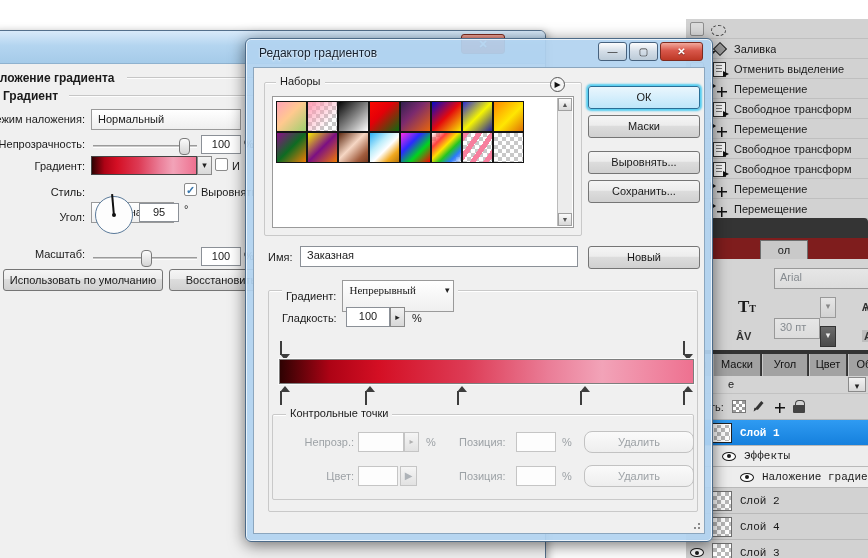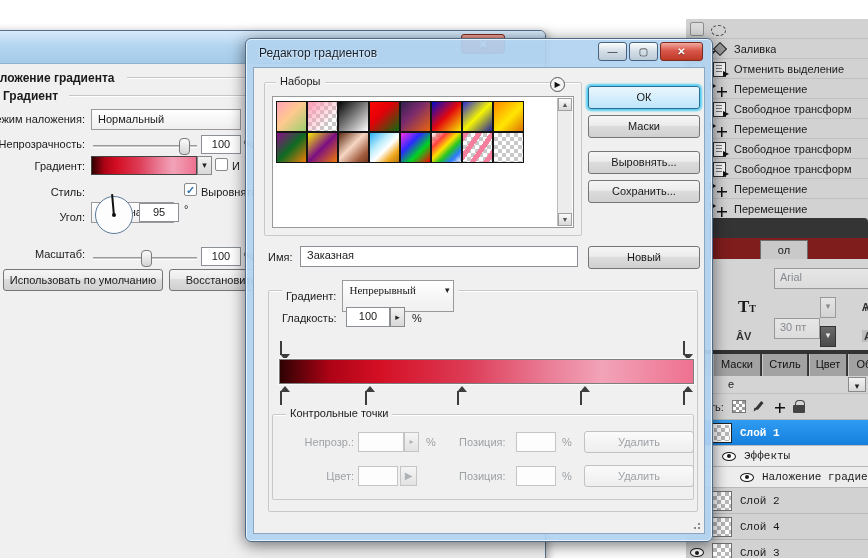--- a/index.html
+++ b/index.html
@@ -108,21 +108,21 @@
   .rbtn.focused { border:1px solid #2a6e96; box-shadow:0 0 2px 2px #55cdf0; background:linear-gradient(#eaf6fd,#d7effc 45%,#bde6fa); }
   #grad-bar { border:1px solid #7e7e7e; box-shadow:0 0 0 1px #fafafa; }
   .stoprow { position:absolute; left:31px; width:403px; }
   .stop { position:absolute; transform:translateX(-50%); }
   .stop .sq { width:11px; height:11px; border:1px solid #3d3d3d; box-shadow:inset 0 0 0 2px #efefef; }
   .stop-op::after { content:""; display:block; margin:0 auto; width:0; border-left:5px solid transparent; border-right:5px solid transparent; border-top:6px solid #3d3d3d; }
   .stop-col::before { content:""; display:block; margin:0 auto; width:0; border-left:5px solid transparent; border-right:5px solid transparent; border-bottom:6px solid #3d3d3d; }
   .dis { color:#9da2a6; }
   .input-dis { background:#fdfdfd; border:1px solid #c5c5c5; }
   .spin-dis { background:linear-gradient(#f5f5f5,#e2e2e2); border:1px solid #c5c5c5; color:#b0b0b0; text-align:center; font-size:8px; line-height:18px; }
-  .btn-dis { background:linear-gradient(#fafafa,#eee); border:1px solid #c2c2c2; border-radius:3px; color:#9da2a6; text-align:center; line-height:20px; }
+  .btn-dis { background:linear-gradient(#fafafa,#eee); border:1px solid #c2c2c2; border-radius:8px; color:#9da2a6; text-align:center; line-height:20px; }
   .pick-dis { background:linear-gradient(#f5f5f5,#e2e2e2); border:1px solid #c5c5c5; color:#aeb3b8; text-align:center; font-size:10px; line-height:18px; }
 </style>
 </head>
 <body>
 
 <div id="stage">
 
   <div id="panels">
     <div id="history-list" style="position:absolute;left:0;top:-13px;width:182px;">
 
@@ -252,21 +252,21 @@
       <div class="abs char-glyph" style="left:152px;top:42px;">ѦA</div>
       <div class="abs char-glyph" style="left:26px;top:71px;">ÂV</div>
       <div class="combo abs" style="left:64px;top:67px;width:46px;"></div>
       <div class="dd-btn abs" style="left:110px;top:67px;width:16px;height:21px;background:linear-gradient(#6a6a6a,#4a4a4a);border:1px solid #333;color:#eee;">▾</div>
       <div class="abs char-glyph" style="left:152px;top:71px;background:#bdbdbd;padding:0 2px;">AV</div>
     </div>
 
     <div id="panel-tabbar">
       <div class="ptab" style="left:2px;width:24px;"><span>ия</span></div>
       <div class="ptab" style="left:27px;width:48px;"><span>Маски</span></div>
-      <div class="ptab" style="left:76px;width:46px;"><span>Стиль</span></div>
+      <div class="ptab" style="left:76px;width:46px;"><span>Угол</span></div>
       <div class="ptab" style="left:123px;width:38px;"><span>Цвет</span></div>
       <div class="ptab" style="left:162px;width:38px;"><span>Обр</span></div>
     </div>
 
     <div id="layers-top">
       <span class="abs" style="left:42px;top:2px;">е</span>
       <span class="dd-btn abs" style="left:162px;top:1px;width:18px;height:15px;">▾</span>
     </div>
     <div id="layers-lock">
       <span class="abs" style="left:24px;top:7px;">ть:</span>

